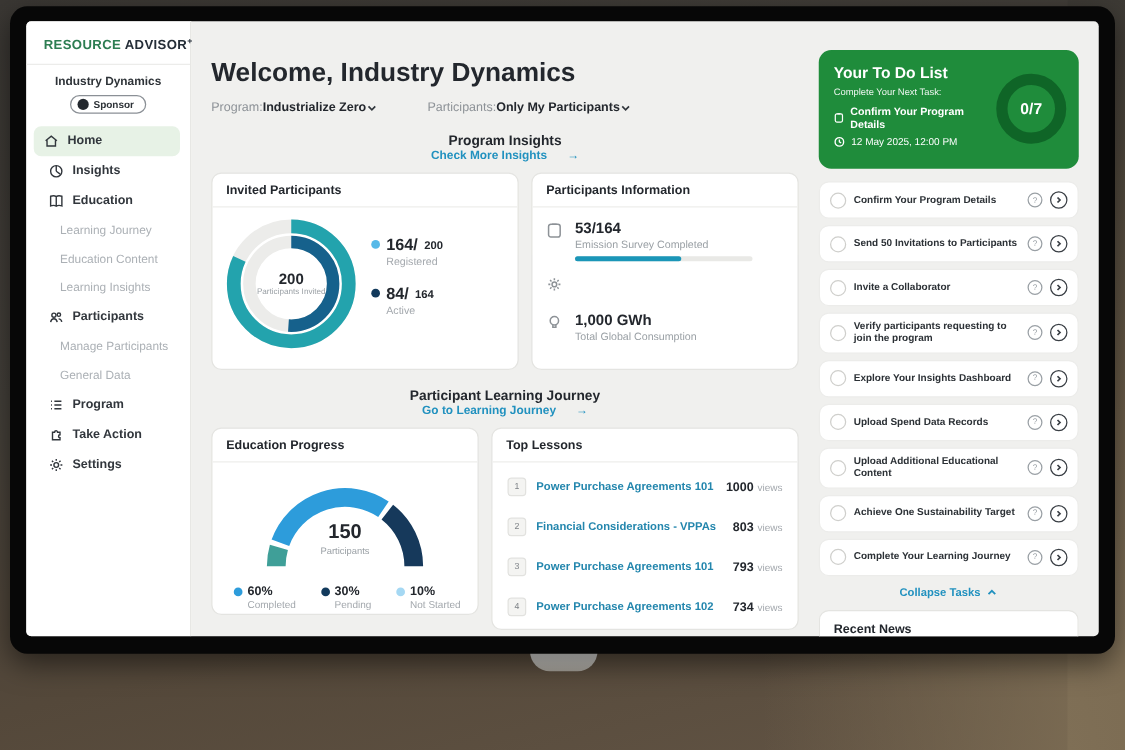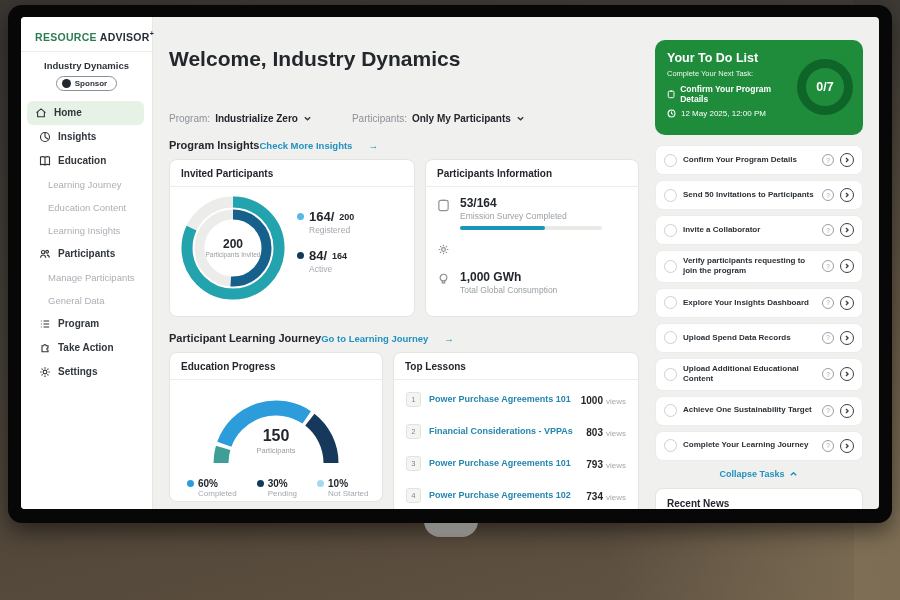--- a/index.html
+++ b/index.html
@@ -29,23 +29,23 @@
   .sponsor-dot{width:9px;height:9px;background:#23282e;border-radius:50%;}
   .nav{font-size:10px;}
   .nav-item{display:flex;align-items:center;gap:7px;padding:6px 6px 6px 18px;font-weight:bold;color:#31363c;cursor:pointer;}
   .nav-item.active{background:#e7f2e6;border-radius:6px;margin:0 8px 0 6px;padding-left:8px;}
   .nav-sub{padding:6px 6px 6px 27px;color:#abb0b5;font-weight:normal;cursor:pointer;font-size:9.5px;}
   .nav-item svg{flex-shrink:0;}
   
   .main{flex:1;min-width:0;padding:0 11px 10px 16px;}
   .welcome{margin-top:30px;font-size:21px;font-weight:bold;color:#23272d;}
   .filters{display:flex;gap:40px;margin-top:10px;font-size:10px;color:#8d9297;align-items:center;}
-  .filter{display:flex;align-items:center;gap:5px;cursor:pointer;margin-top:32px;}
+  .filter{display:flex;align-items:center;cursor:pointer;}
   .filter b{color:#23272d;font-size:10px;}
-  .section-row{display:flex;justify-content:flex-start;align-items:center;margin-top:15px;margin-bottom:8px;}
+  .section-row{display:flex;justify-content:flex-start;align-items:center;margin-top:15px;margin-bottom:8px;flex-direction:column;}
   .section-title{font-size:11px;font-weight:bold;}
   .section-link{font-size:9.5px;font-weight:bold;color:#2191bf;display:flex;align-items:center;gap:16px;cursor:pointer;}
   .cards{display:flex;gap:10px;}
   .card{background:#fff;border:1px solid #e4e4e1;border-radius:8px;box-sizing:border-box;}
   .card-head{padding:8px 11px 7px;font-size:10px;font-weight:bold;border-bottom:1px solid #eeeeec;}
   .card-body{padding:9px 11px;}
   .card-invited{width:246px;height:158px;}
   .card-info{flex:1;height:158px;}
   .card-edu{width:214px;height:150px;}
   .card-lessons{flex:1;height:162px;}

